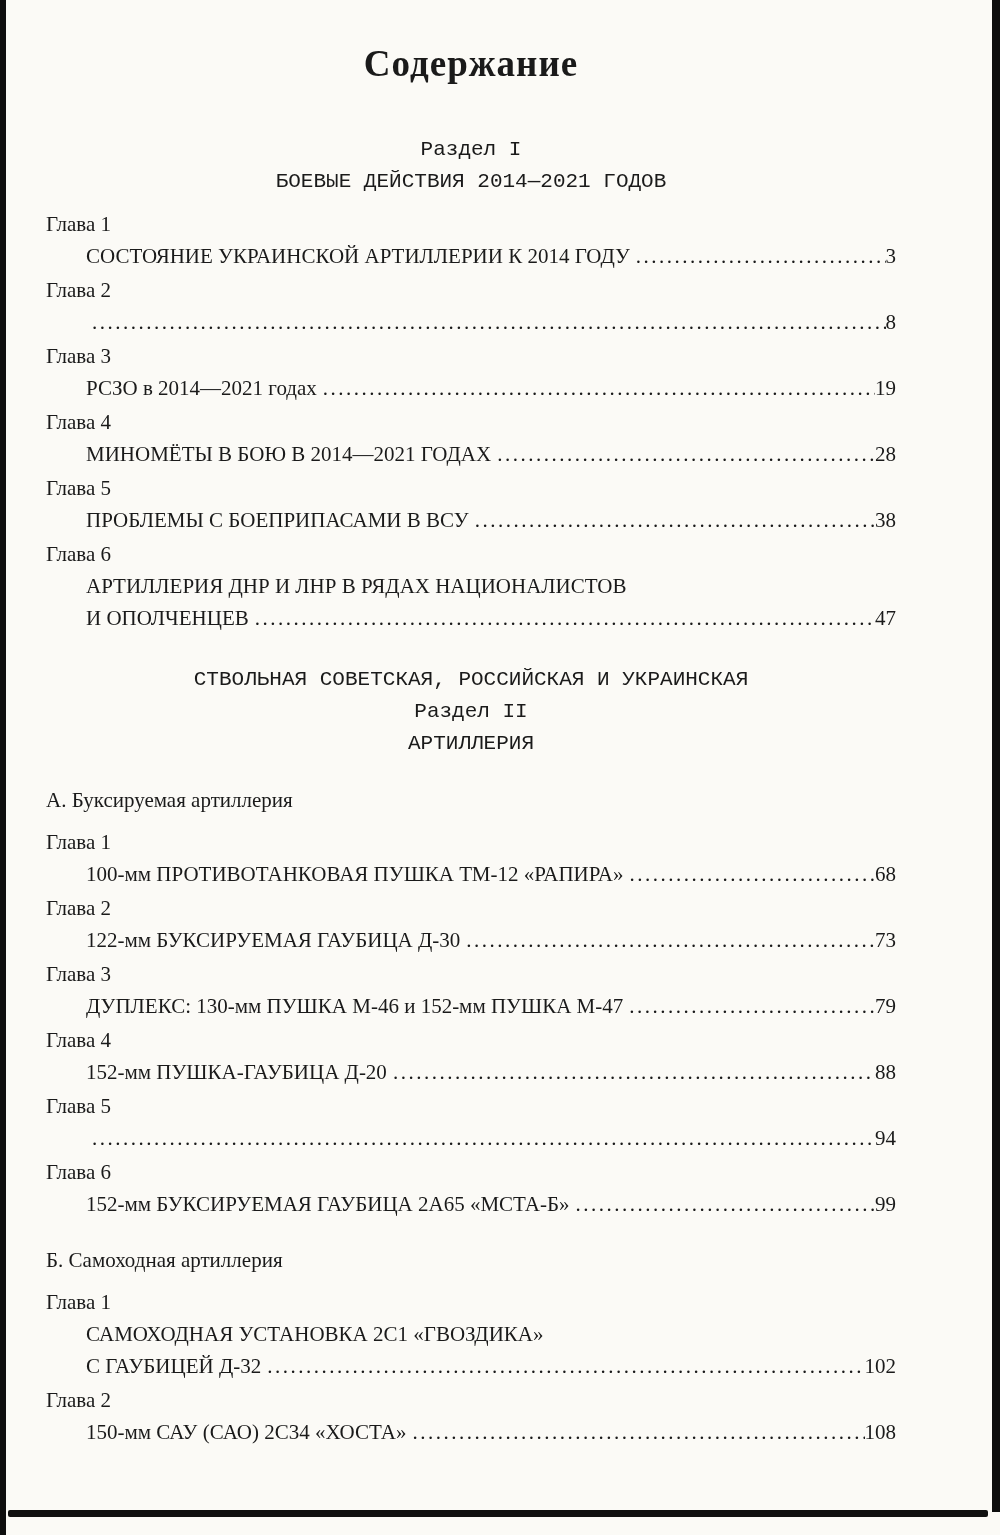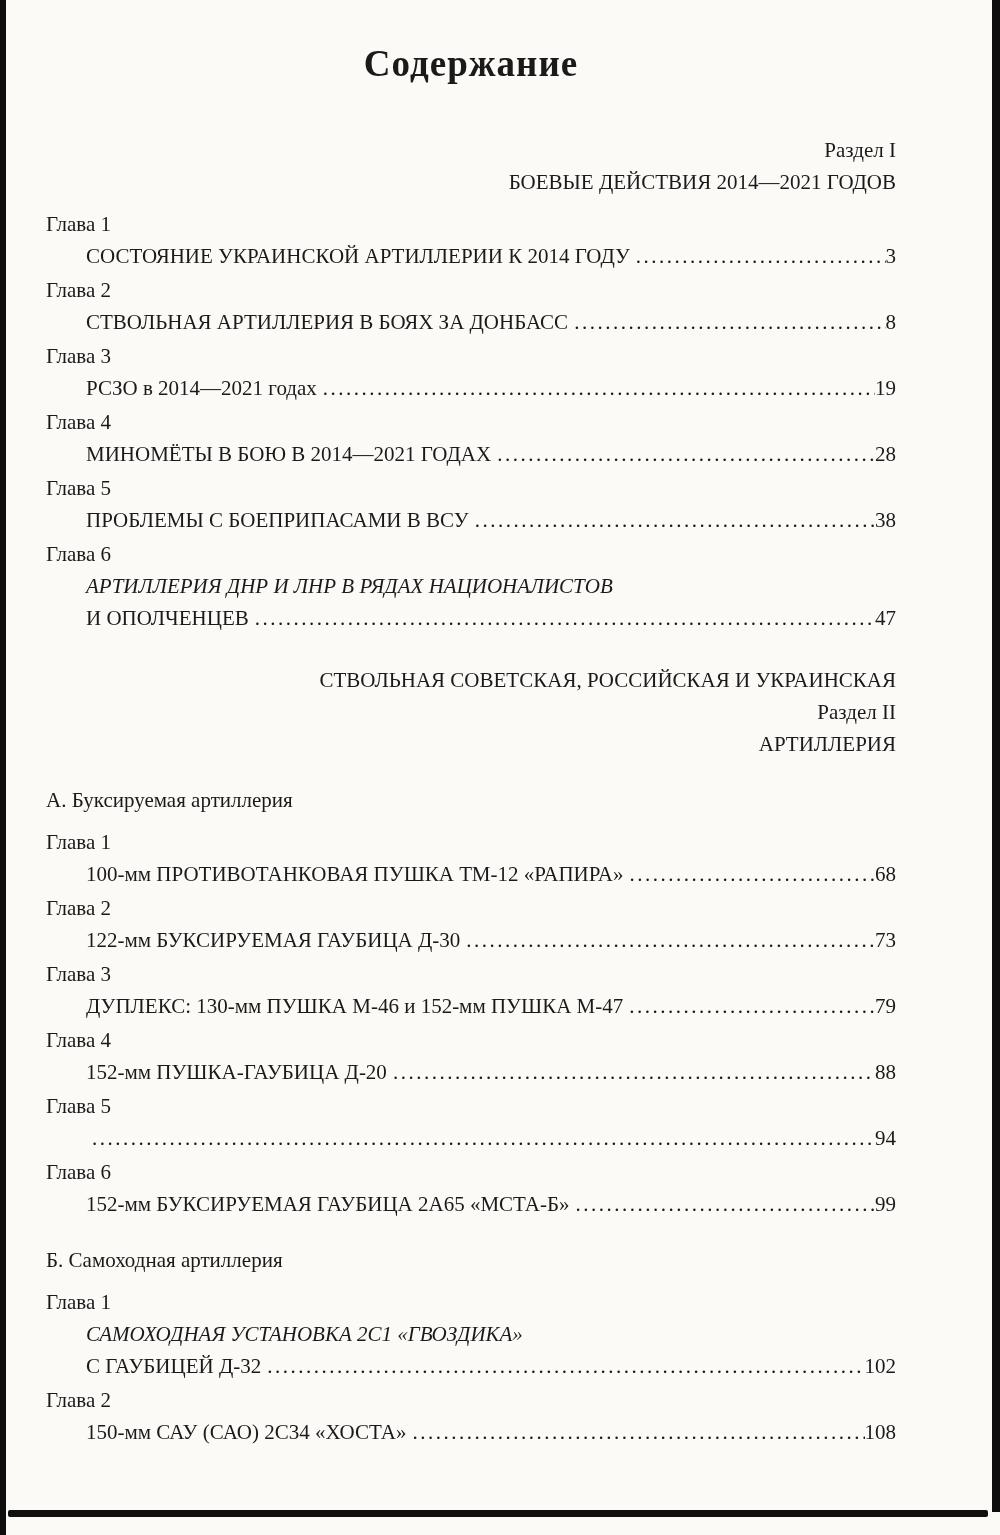--- a/index.html
+++ b/index.html
@@ -37,29 +37,30 @@
   .doc-title {
     font-family: Liberation Serif, serif;
     font-weight: bold;
     font-size: 37px;
     line-height: 44px;
     letter-spacing: 1px;
     text-align: center;
     margin-bottom: 48px;
   }
   .section-heading {
-    text-align: right;
+    text-align: center;
     margin: 30px 0 10px 0;
+    font-family: Liberation Mono, monospace;
   }
   .subsection-heading {
     margin: 24px 0 10px 0;
   }
   .entry { margin-bottom: 2px; }
   .chapter-label { }
-  .entry-line { padding-left: 40px; font-style: italic; }
+  .entry-line { padding-left: 40px; }
   .entry-row {
     display: flex;
     align-items: baseline;
     padding-left: 40px;
   }
   .entry-text { white-space: nowrap; flex: 0 0 auto; }
   .dots {
     flex: 1 1 auto;
     min-width: 0;
     overflow: hidden;
@@ -87,21 +88,20 @@
         <div class="chapter-label">Глава 1</div>
         <div class="entry-row">
           <span class="entry-text">СОСТОЯНИЕ УКРАИНСКОЙ АРТИЛЛЕРИИ К 2014 ГОДУ</span>
           <span class="dots">............................................................................................................................................................................................................................</span>
           <span class="page-num">3</span>
         </div>
       </div>
       <div class="entry">
         <div class="chapter-label">Глава 2</div>
         <div class="entry-row">
-          <span class="entry-text">СТВОЛЬНАЯ АРТИЛЛЕРИЯ В БОЯХ ЗА ДОНБАСС</span>
           <span class="dots">............................................................................................................................................................................................................................</span>
           <span class="page-num">8</span>
         </div>
       </div>
       <div class="entry">
         <div class="chapter-label">Глава 3</div>
         <div class="entry-row">
           <span class="entry-text">РСЗО в 2014—2021 годах</span>
           <span class="dots">............................................................................................................................................................................................................................</span>
           <span class="page-num">19</span>

